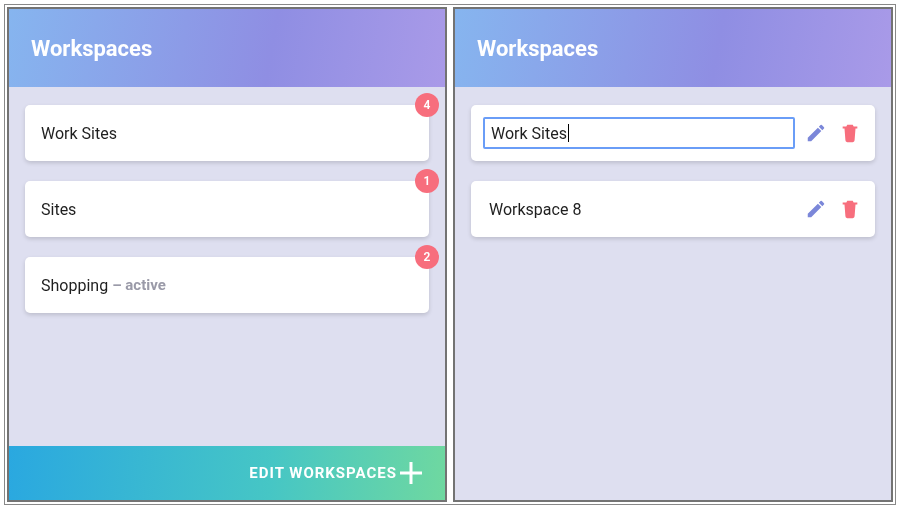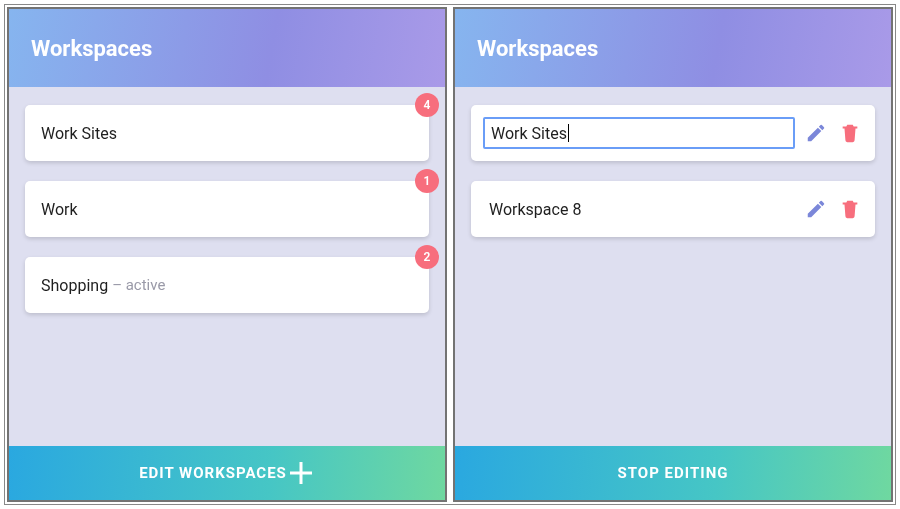--- a/index.html
+++ b/index.html
@@ -56,20 +56,21 @@
     padding: 0 16px;
   }
   .ws-name {
     font-size: 16px;
     color: #1f1f1f;
   }
   .ws-suffix {
     color: #9a9aa8;
     font-size: 15px;
     margin-left: 4px;
+    font-weight: bold;
   }
   .badge {
     position: absolute;
     top: -12px;
     right: -10px;
     min-width: 24px;
     height: 24px;
     padding: 0 5px;
     border-radius: 12px;
     background: #f76e7d;
@@ -83,21 +84,21 @@
   .panel-footer {
     height: 54px;
     background: linear-gradient(95deg, #2aa8e0 0%, #46c6c5 60%, #6fd8a0 100%);
     display: flex;
     align-items: center;
     padding: 10px 20px;
     color: #fff;
     font-size: 15px;
     font-weight: 700;
     letter-spacing: 1px;
-    justify-content: center;
+    justify-content: flex-end;
   }
   .plus-icon {
     width: 28px; height: 28px;
     position: relative;
   }
   .plus-icon::before, .plus-icon::after {
     content: "";
     position: absolute;
     background: #fff;
     left: 50%; top: 50%;
@@ -169,21 +170,21 @@
       <span>Workspaces</span>
     </div>
     <div class="panel-body">
 
       <div class="ws-item">
         <span class="ws-name">Work Sites</span>
         <span class="badge">4</span>
       </div>
 
       <div class="ws-item">
-        <span class="ws-name">Work</span>
+        <span class="ws-name">Sites</span>
         <span class="badge">1</span>
       </div>
 
       <div class="ws-item">
         <span class="ws-name">Shopping</span>
         <span class="ws-suffix"> – active</span>
         <span class="badge">2</span>
       </div>
 
     </div>
@@ -226,19 +227,16 @@
             </svg>
         </span>
         <span class="icon-btn">
           <svg viewBox="0 0 24 24">
               <path class="trash-fill" d="M6 7h12l-1 13a2 2 0 0 1-2 2H9a2 2 0 0 1-2-2L6 7zm3-4h6l1 2h4v2H4V5h4l1-2z"></path>
             </svg>
         </span>
       </div>
 
     </div>
-    <div class="panel-footer">
-      <span>STOP EDITING</span>
-    </div>
 
   </div>
 
 </div>
 
 </body></html>

